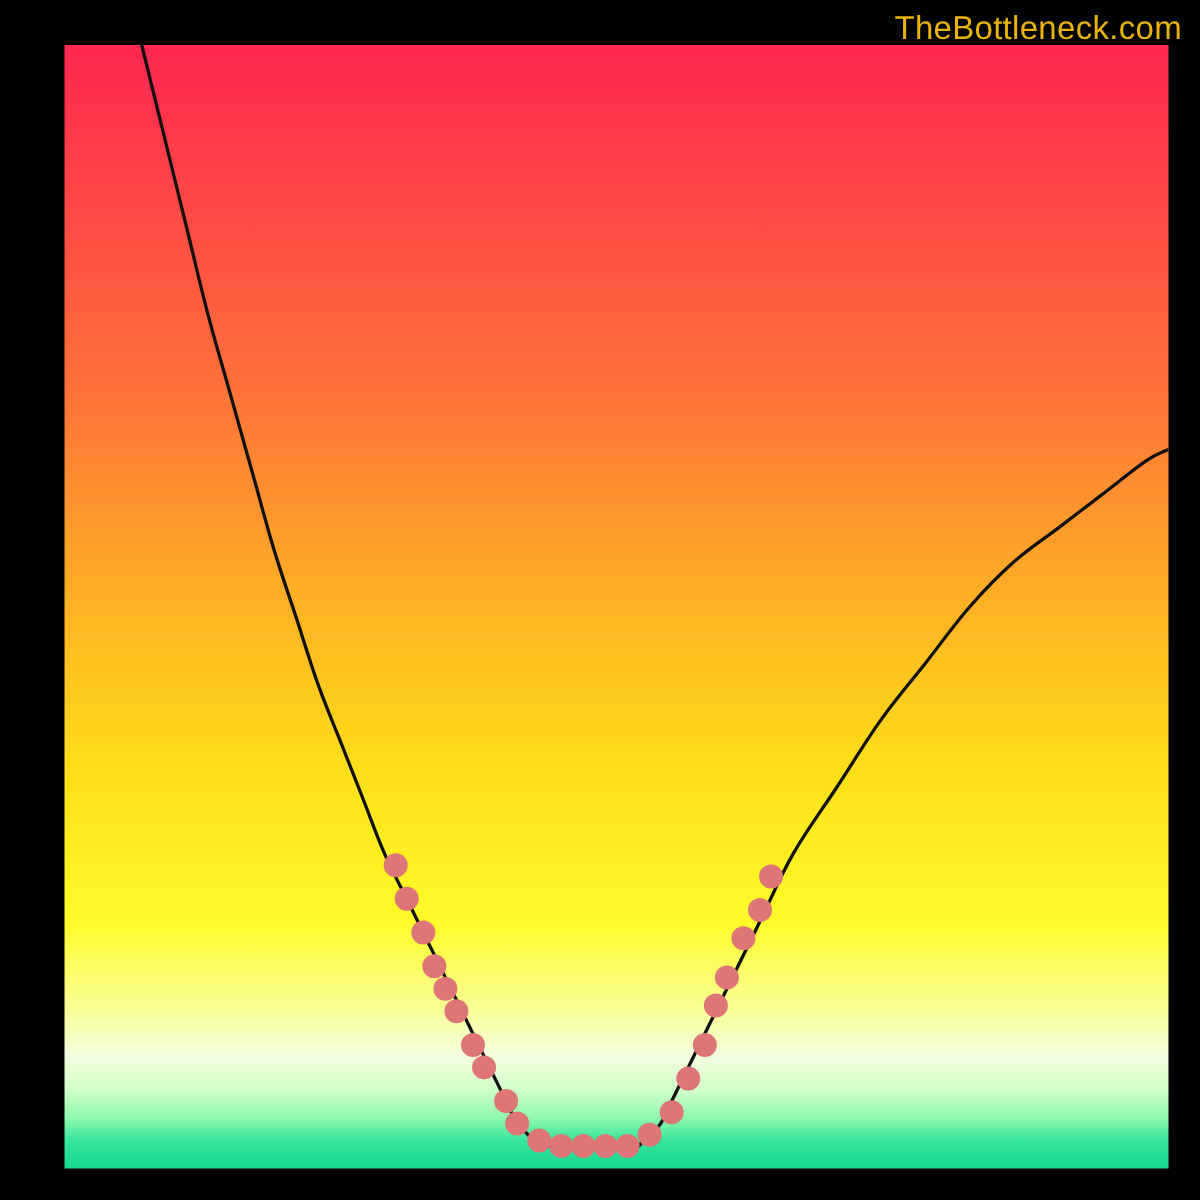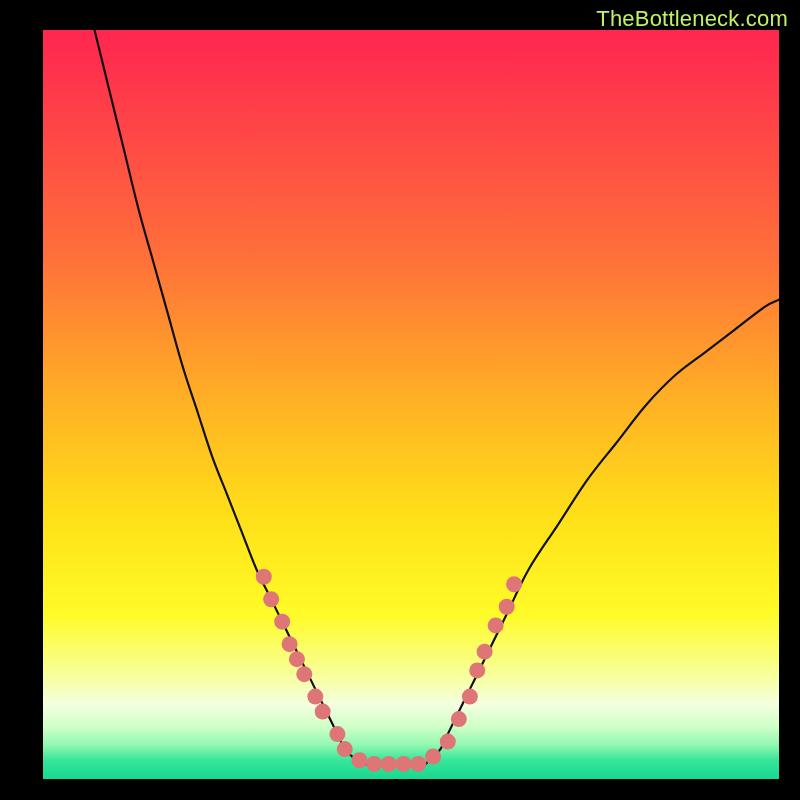--- a/index.html
+++ b/index.html
@@ -14,21 +14,21 @@
   .frame {
     position: relative;
     width: 800px;
     height: 800px;
     background: #000;
   }
   .watermark {
     position: absolute;
     top: 6px;
     right: 12px;
-    color: #bef264;
+    color: #eab308;
     font-size: 22px;
     font-weight: 500;
     letter-spacing: 0.2px;
     z-index: 10;
     text-align: center;
   }
   svg {
     position: absolute;
     left: 0;
     top: 0;

